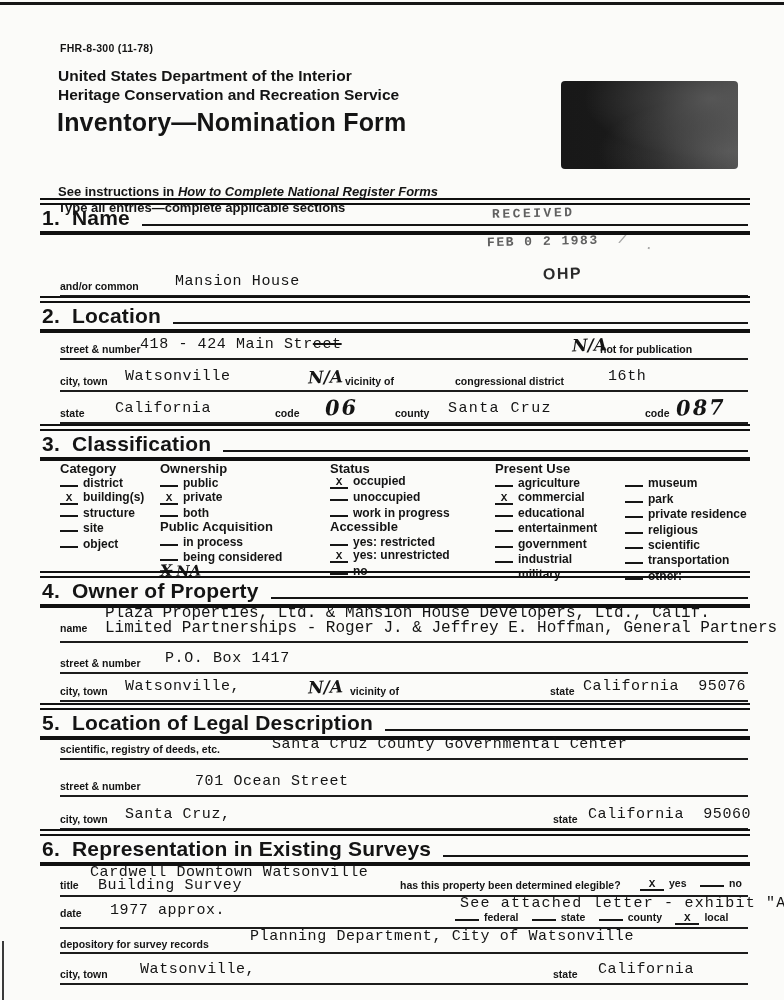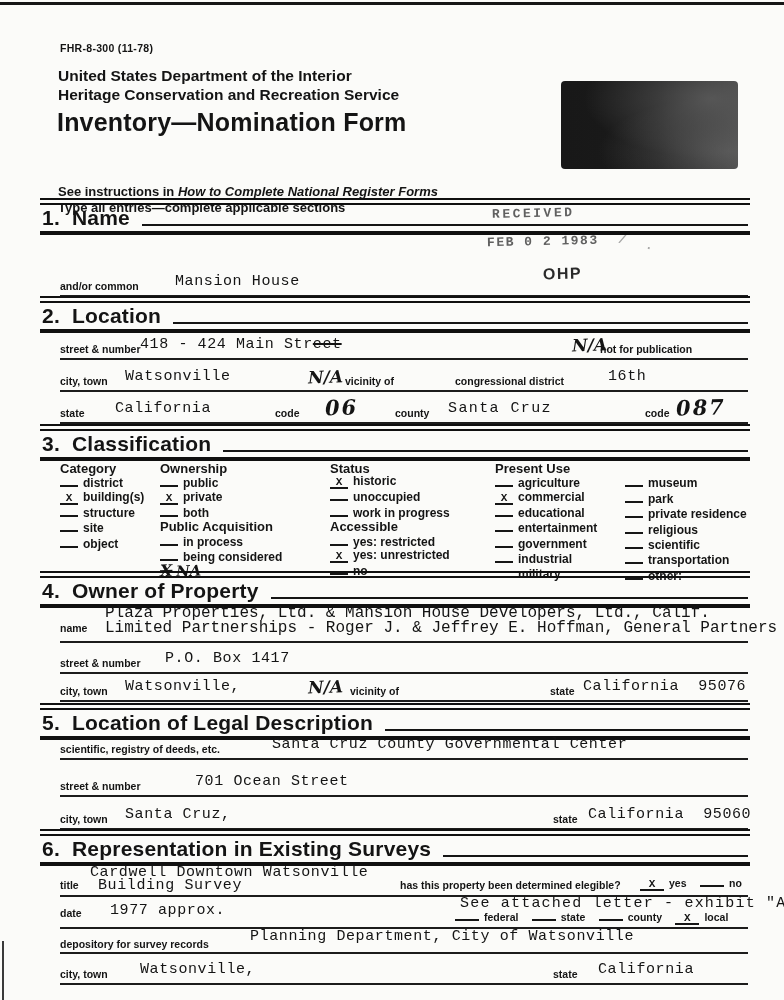--- a/index.html
+++ b/index.html
@@ -144,21 +144,21 @@
       <div class="ck"><span class="bl"></span><span>public</span></div>
       <div class="ck"><span class="bl">X</span><span>private</span></div>
       <div class="ck"><span class="bl"></span><span>both</span></div>
       <div class="ckh">Public Acquisition</div>
       <div class="ck"><span class="bl"></span><span>in process</span></div>
       <div class="ck"><span class="bl"></span><span>being considered</span></div>
       <div class="ck"><span class="hand strike" style="font-size:16px;">X</span>&nbsp;<span class="hand" style="font-size:15px;">NA</span></div>
     </div>
     <div class="col" style="left:270px;width:160px;">
       <div class="ckh">Status</div>
-      <div class="ck"><span class="bl">X</span><span>historic</span></div>
+      <div class="ck"><span class="bl">X</span><span>occupied</span></div>
       <div class="ck"><span class="bl"></span><span>unoccupied</span></div>
       <div class="ck"><span class="bl"></span><span>work in progress</span></div>
       <div class="ckh">Accessible</div>
       <div class="ck"><span class="bl"></span><span>yes: restricted</span></div>
       <div class="ck"><span class="bl">X</span><span>yes: unrestricted</span></div>
       <div class="ck"><span class="bl"></span><span>no</span></div>
     </div>
     <div class="col" style="left:435px;width:128px;">
       <div class="ckh">Present Use</div>
       <div class="ck"><span class="bl"></span><span>agriculture</span></div>

